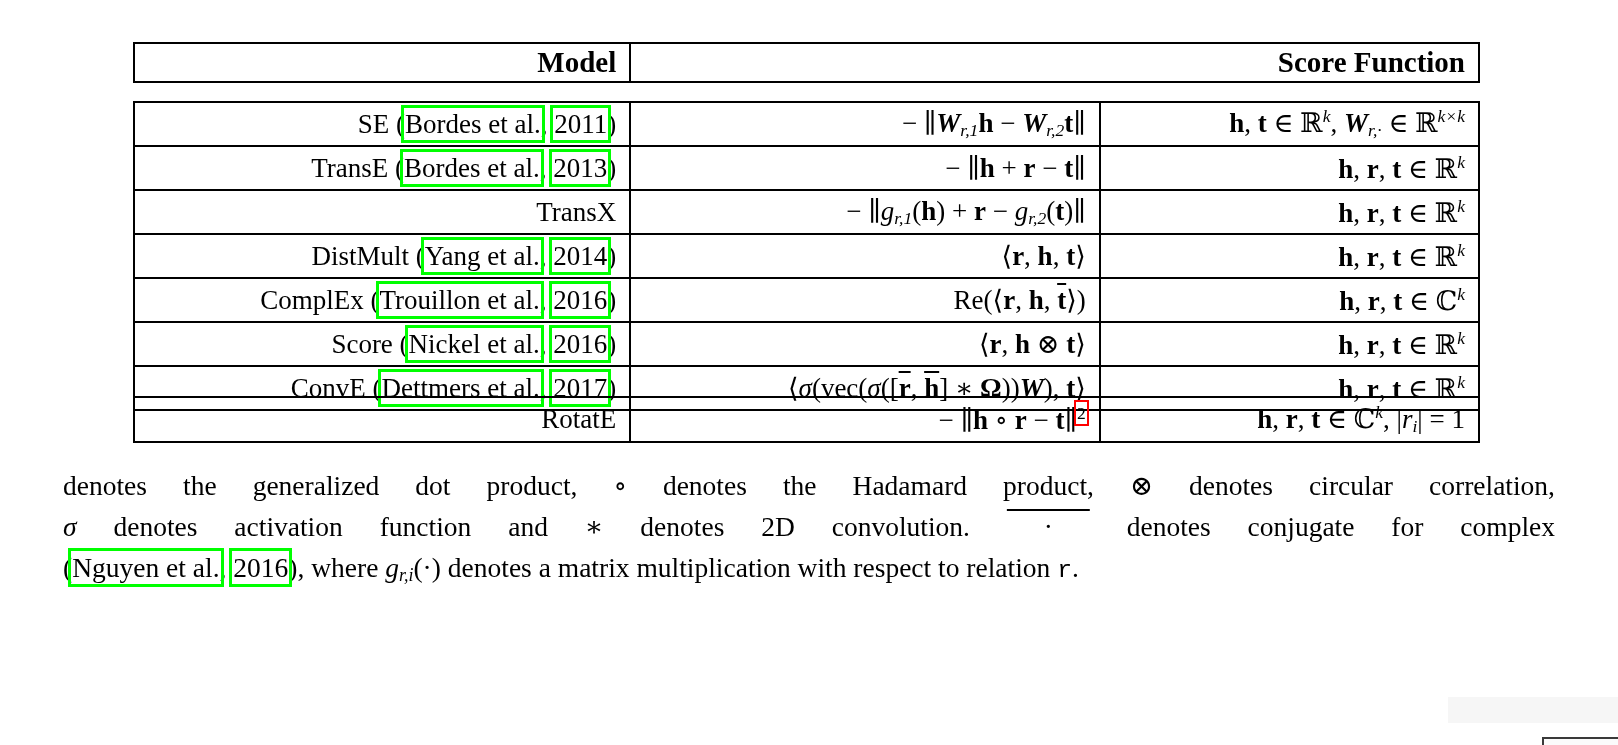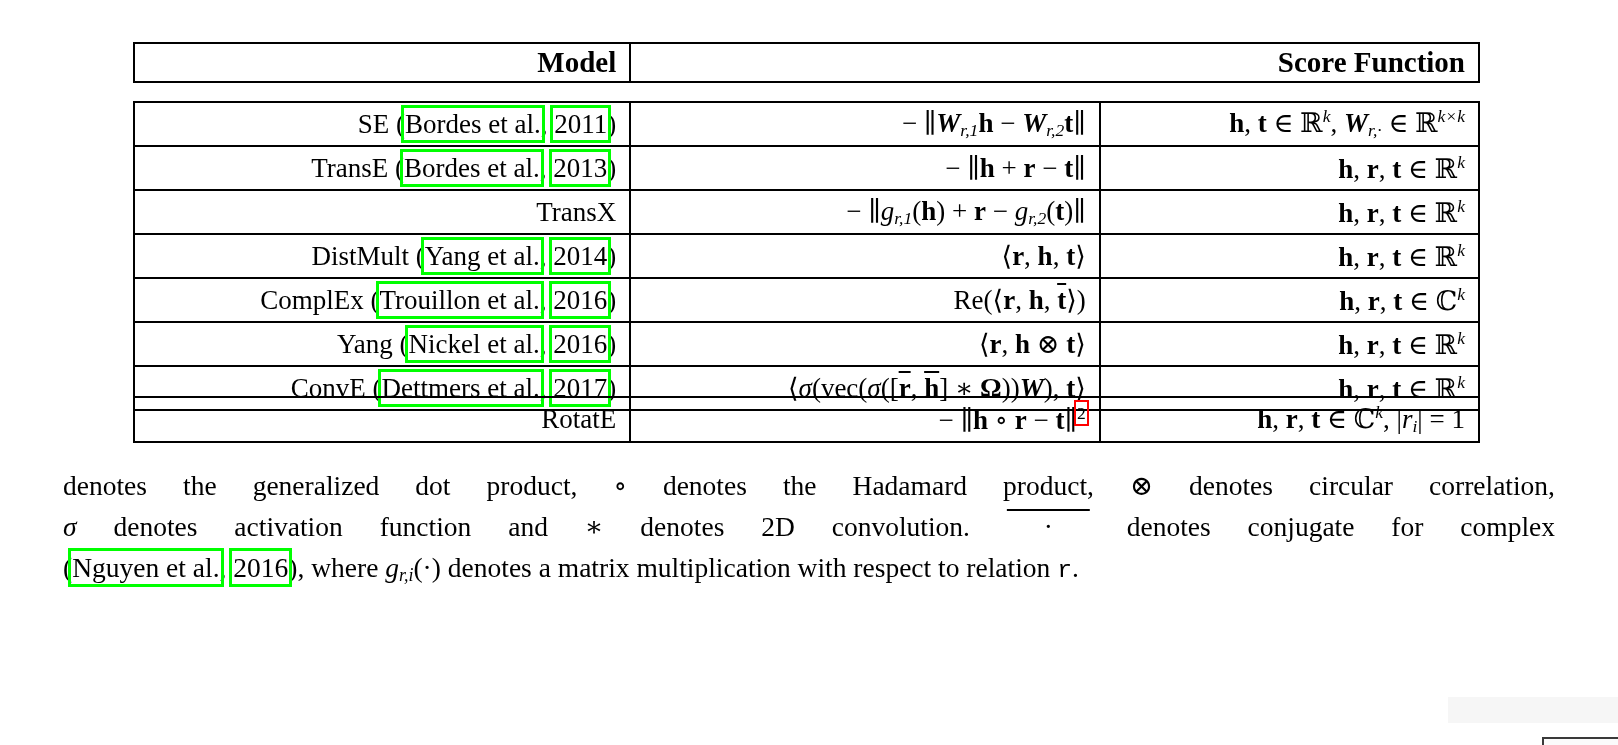--- a/index.html
+++ b/index.html
@@ -86,21 +86,21 @@
       <td><span>DistMult (</span><span class="gbox">Yang et al.</span><span>, </span><span class="gbox">2014</span><span>)</span></td>
       <td><span>⟨</span><span class="b">r</span><span>, </span><span class="b">h</span><span>, </span><span class="b">t</span><span>⟩</span></td>
       <td><span class="b">h</span><span>, </span><span class="b">r</span><span>, </span><span class="b">t</span><span> ∈ ℝ</span><span class="sup i">k</span></td>
     </tr>
     <tr>
       <td><span>ComplEx (</span><span class="gbox">Trouillon et al.</span><span>, </span><span class="gbox">2016</span><span>)</span></td>
       <td><span>Re(⟨</span><span class="b">r</span><span>, </span><span class="b">h</span><span>, </span><span class="b ov">t</span><span>⟩)</span></td>
       <td><span class="b">h</span><span>, </span><span class="b">r</span><span>, </span><span class="b">t</span><span> ∈ ℂ</span><span class="sup i">k</span></td>
     </tr>
     <tr>
-      <td><span>Yang (</span><span class="gbox">Nickel et al.</span><span>, </span><span class="gbox">2016</span><span>)</span></td>
+      <td><span>Score (</span><span class="gbox">Nickel et al.</span><span>, </span><span class="gbox">2016</span><span>)</span></td>
       <td><span>⟨</span><span class="b">r</span><span>, </span><span class="b">h</span><span> ⊗ </span><span class="b">t</span><span>⟩</span></td>
       <td><span class="b">h</span><span>, </span><span class="b">r</span><span>, </span><span class="b">t</span><span> ∈ ℝ</span><span class="sup i">k</span></td>
     </tr>
     <tr>
       <td><span>ConvE (</span><span class="gbox">Dettmers et al.</span><span>, </span><span class="gbox">2017</span><span>)</span></td>
       <td><span>⟨</span><span class="i">σ</span><span>(vec(</span><span class="i">σ</span><span>([</span><span class="b ov">r</span><span>, </span><span class="b ov">h</span><span>] ∗ </span><span class="b">Ω</span><span>))</span><span class="bi">W</span><span>), </span><span class="b">t</span><span>⟩</span></td>
       <td><span class="b">h</span><span>, </span><span class="b">r</span><span>, </span><span class="b">t</span><span> ∈ ℝ</span><span class="sup i">k</span></td>
     </tr>
   </tbody>
     </table>

